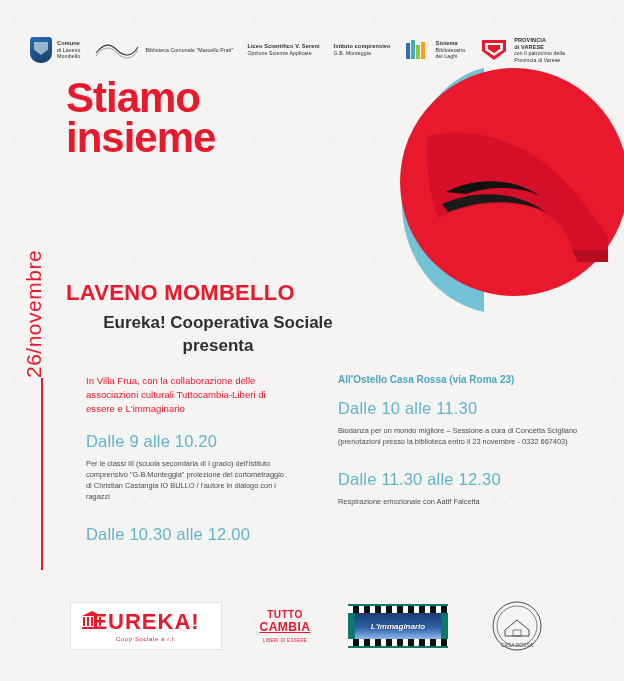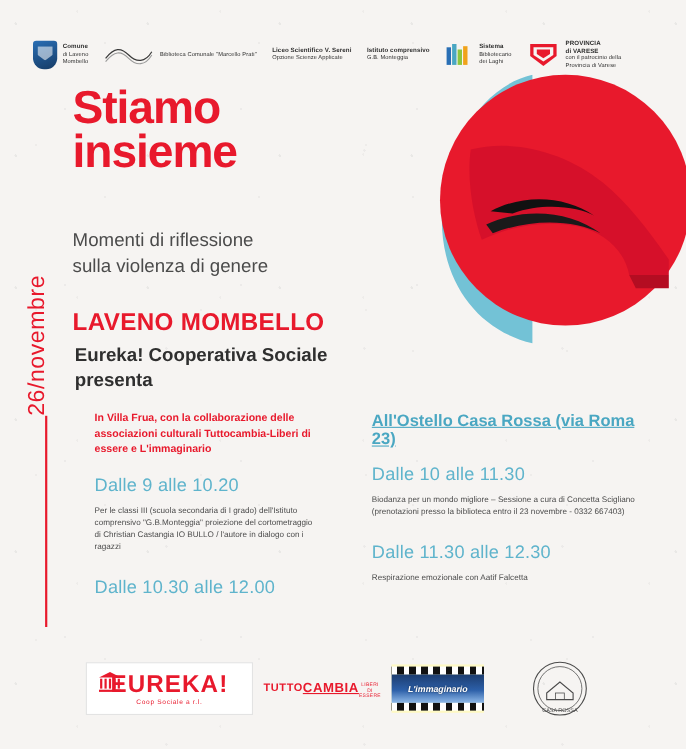--- a/index.html
+++ b/index.html
@@ -115,21 +115,21 @@
     color: #e8192c;
     font-size: 22px;
     font-weight: bold;
     letter-spacing: .3px;
     margin-top: 20px;
   }
   .presenter {
     position: absolute;
     left: 68px; top: 312px;
     width: 300px;
-    text-align: left;
+    text-align: center;
     color: #2f2f2f;
     font-size: 17px;
     font-weight: bold;
     line-height: 1.35;
   }
 
   
   .vdate {
     position: absolute;
     left: 22px; top: 378px;
@@ -149,30 +149,29 @@
   }
 
   
   .col { position: absolute; }
   .col-left { left: 86px; top: 374px; width: 200px; }
   .col-right { left: 338px; top: 374px; width: 250px; }
 
   .lead-red {
     color: #e8192c;
     font-size: 9.6px;
-    font-weight: bold;
+    font-weight: normal;
     line-height: 1.45;
     margin-bottom: 16px;
   }
   .venue-teal {
     color: #4aa7c2;
-    font-size: 15px;
+    font-size: 10px;
     font-weight: bold;
     margin-bottom: 14px;
-    text-decoration: underline;
   }
   .time-teal {
     color: #5fb4cc;
     font-size: 16.5px;
     font-weight: normal;
     margin-bottom: 7px;
     letter-spacing: .2px;
   }
   .body-txt {
     color: #4c4c4c;
@@ -218,26 +217,26 @@
   .temple {
     position: absolute; left: 10px; top: 7px;
     width: 22px; height: 20px;
   }
   .tutto-logo {
     width: 62px; height: 52px;
     color: #e8192c;
     text-align: center;
     font-size: 7px;
     line-height: 1.15;
-    display: flex; flex-direction: row;
+    display: flex; flex-direction: column;
     align-items: center; justify-content: center;
   }
   .film-box {
-    width: 84px; height: 44px;
-    background: #fef9c3;
+    width: 100px; height: 44px;
+    background: #0f766e;
     position: relative;
     display: flex; align-items: center; justify-content: center;
   }
   .film-box .strip-top, .film-box .strip-bot {
     position: absolute; left: 0; right: 0; height: 7px;
     background:
       repeating-linear-gradient(to right, #fff 0 5px, #111 5px 11px);
   }
   .film-box .strip-top { top: 2px; }
   .film-box .strip-bot { bottom: 2px; }
@@ -333,22 +332,20 @@
       <path d="M24 92 C54 76, 92 78, 118 96 C104 88, 72 84, 44 94 Z" fill="#111"></path>
       <path d="M20 104 C56 88, 96 92, 124 112 C100 100, 62 98, 26 112 Z" fill="#1a1a1a"></path>
     </svg>
   </div>
 
   <div class="headline">
     <span>Stiamo</span>
     <span class="l2">insieme</span>
   </div>
 
-  <div class="subhead" style="white-space:pre-line;">Momenti di riflessione
-sulla violenza di genere</div>
 
   <div class="city">LAVENO MOMBELLO</div>
 
   <div class="presenter" style="white-space:pre-line;">Eureka! Cooperativa Sociale
 presenta</div>
 
   <div class="vdate-line"></div>
   <div class="vdate">26/novembre</div>
 
   <div class="col col-left">

